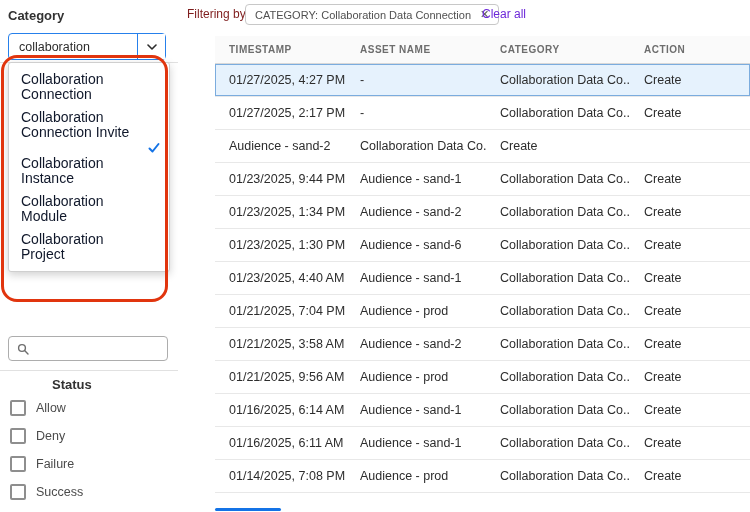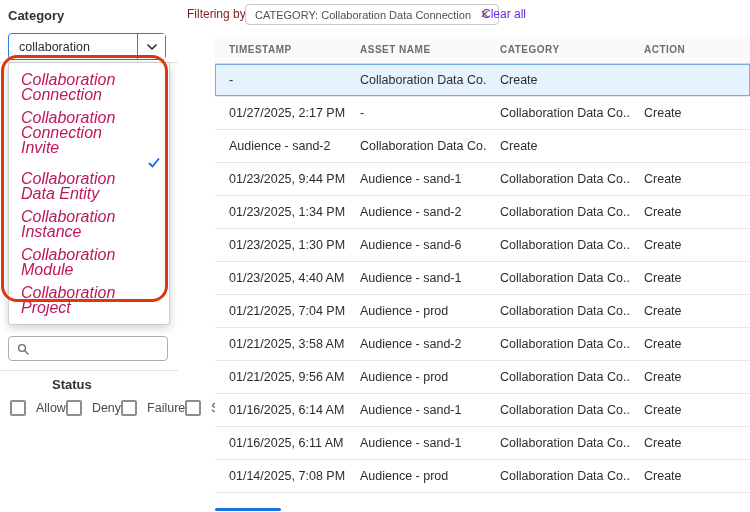--- a/index.html
+++ b/index.html
@@ -12,28 +12,28 @@
   .cat-label{position:absolute;left:8px;top:8px;font-size:13px;font-weight:700;color:#323232;}
   .combobox{position:absolute;left:8px;top:33px;width:158px;height:27px;border:1px solid #2680eb;
     border-radius:4px;background:#fff;display:flex;align-items:stretch;box-sizing:border-box;}
   .combo-text{flex:1;display:flex;align-items:center;padding:0 10px;font-size:12.5px;color:#2c2c2c;overflow:hidden;white-space:nowrap;}
   .combo-btn{width:27px;display:flex;align-items:center;justify-content:center;border-left:1px solid #2680eb;background:#fff;cursor:pointer;}
   .divider{position:absolute;left:0;width:178px;height:1px;background:#e1e1e1;}
   .d1{top:62px;}
   .d2{top:370px;}
   .dropdown{position:absolute;left:8px;top:62px;width:162px;background:#fff;border:1px solid #cfcfcf;
     border-radius:3px;box-shadow:0 3px 8px rgba(0,0,0,.18);padding:5px 0;z-index:5;box-sizing:border-box;}
-  .dd-item{position:relative;padding:4px 26px 4px 12px;font-size:16px;line-height:15px;color:#be185d;cursor:pointer;font-style:italic;}
+  .dd-item{position:relative;padding:4px 26px 4px 12px;font-size:14px;line-height:15px;color:#0f172a;cursor:pointer;}
   .dd-item .check{position:absolute;right:9px;top:50%;transform:translateY(-50%);width:12px;height:12px;}
   .annotation{position:absolute;left:1px;top:55px;width:167px;height:247px;border:3px solid #e1350e;
     border-radius:16px;z-index:6;pointer-events:none;box-sizing:border-box;}
   .searchbox{position:absolute;left:8px;top:336px;width:160px;height:25px;border:1px solid #adadad;border-radius:4px;
     display:flex;align-items:center;gap:6px;padding:0 8px;box-sizing:border-box;background:#fff;}
   .status-heading{position:absolute;left:8px;top:377px;font-size:13px;font-weight:700;color:#323232;margin-left:44px;}
-  .status-options{position:absolute;left:10px;top:400px;display:flex;flex-direction:row;}
+  .status-options{position:absolute;left:10px;top:400px;display:flex;flex-direction:column;gap:12px;}
   .chk-row{display:flex;align-items:center;gap:10px;font-size:12.5px;color:#4b4b4b;cursor:pointer;}
   .chk-box{width:12px;height:12px;border:2px solid #8e8e8e;border-radius:2px;background:#fff;flex:0 0 auto;}
   
   .filtering-by{position:absolute;left:187px;top:7px;font-size:12px;color:#7f1d1d;}
   .pill{position:absolute;left:245px;top:4px;height:21px;border:1px solid #c8c8c8;border-radius:4px;background:#fff;
     display:inline-flex;align-items:center;gap:9px;padding:0 9px;font-size:11px;color:#505050;box-sizing:border-box;cursor:pointer;}
   .pill-x{font-size:11px;line-height:1;color:#5c5c5c;}
   .clear-all{position:absolute;left:482px;top:7px;font-size:12px;color:#6d28d9;cursor:pointer;}
   
   .table{position:absolute;left:215px;top:36px;right:0;bottom:0;}
@@ -62,21 +62,20 @@
   </div>
 
   <div class="divider d1"></div>
 
   <div class="dropdown">
       <div class="dd-item"><span>Collaboration Connection</span></div>
       <div class="dd-item"><span>Collaboration Connection Invite</span></div>
       <div class="dd-item sel"><svg class="check" viewBox="0 0 12 12">
           <path d="M1.5 6.5 L4.5 9.5 L10.5 2" fill="none" stroke="#1473e6" stroke-width="2" stroke-linecap="round" stroke-linejoin="round"></path>
         </svg></div>
-      <div class="dd-item"><span>Collaboration Data Entity</span></div>
       <div class="dd-item"><span>Collaboration Instance</span></div>
       <div class="dd-item"><span>Collaboration Module</span></div>
       <div class="dd-item"><span>Collaboration Project</span></div>
     </div>
 
   <div class="annotation"></div>
 
   <div class="searchbox">
     <svg width="12" height="12" viewBox="0 0 12 12">
       <circle cx="5" cy="5" r="3.4" fill="none" stroke="#6e6e6e" stroke-width="1.4"></circle>
@@ -118,20 +117,21 @@
 
   <div class="table">
     <div class="thead">
       <span class="th">TIMESTAMP</span>
       <span class="th">ASSET NAME</span>
       <span class="th">CATEGORY</span>
       <span class="th">ACTION</span>
     </div>
     <div class="tbody">
         <div class="trow selected">
+          <div class="cell">01/27/2025, 4:27 PM</div>
           <div class="cell">-</div>
           <div class="cell">Collaboration Data Co...</div>
           <div class="cell">Create</div>
         </div>
         <div class="trow">
           <div class="cell">01/27/2025, 2:17 PM</div>
           <div class="cell">-</div>
           <div class="cell">Collaboration Data Co...</div>
           <div class="cell">Create</div>
         </div>

